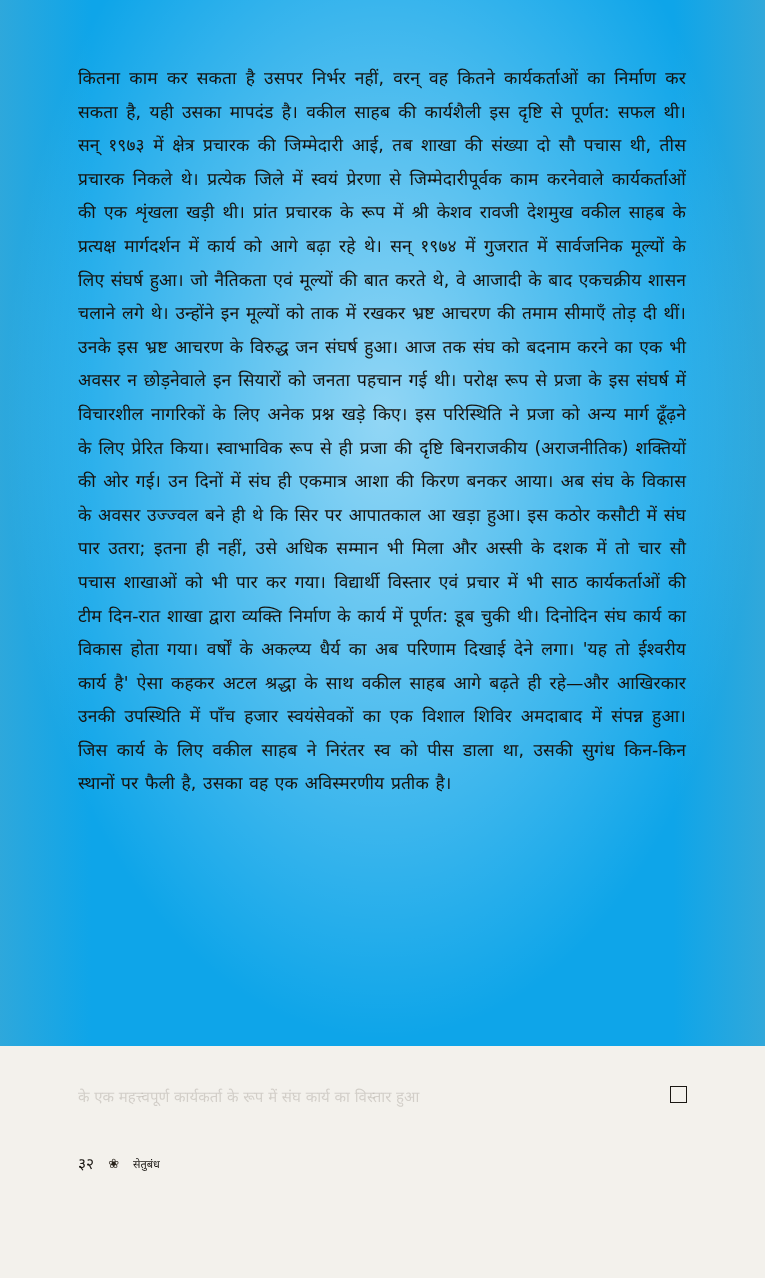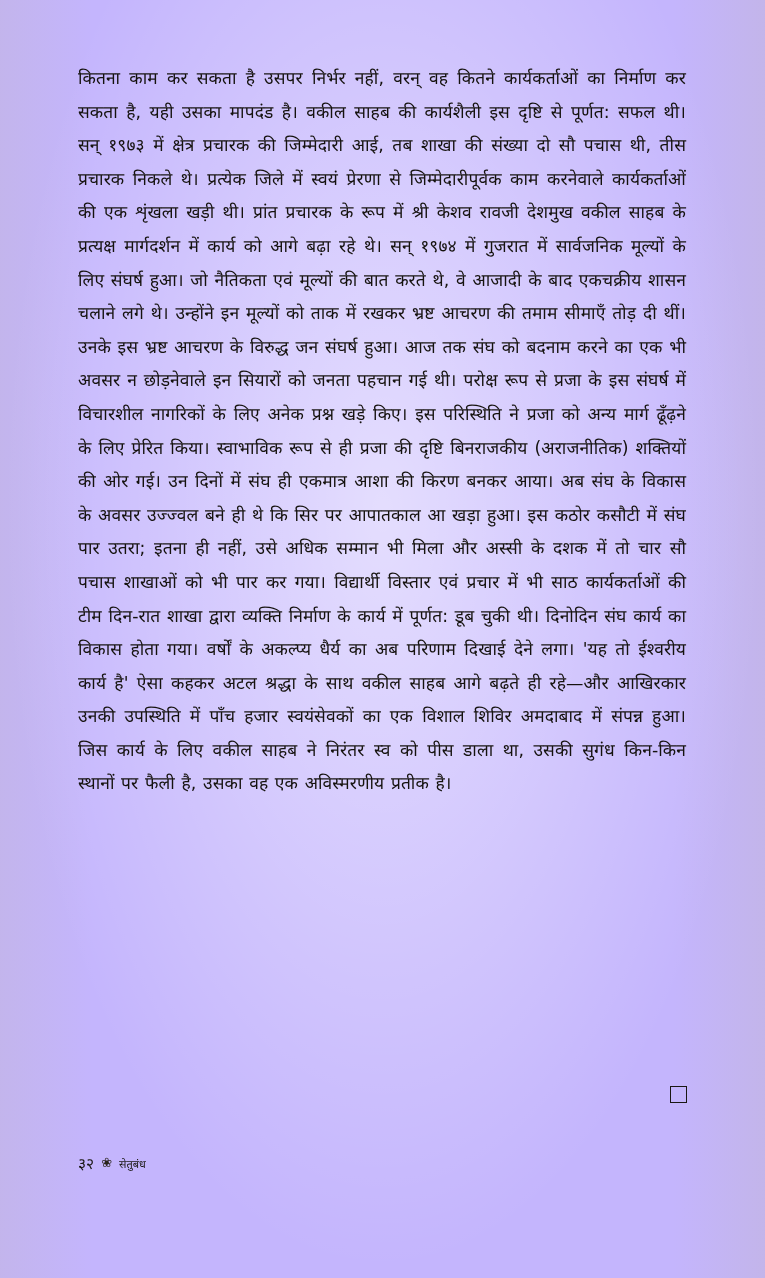--- a/index.html
+++ b/index.html
@@ -9,22 +9,22 @@
   body {
     width: 765px;
     height: 1278px;
     background: #f3f1ec;
     font-family: "DejaVu Sans", sans-serif;
     overflow: hidden;
   }
   .page {
     position: relative;
     width: 765px;
-    height: 1278px;
-    background: #c4b5fd;
+    height: 1046px;
+    background: #0ea5e9;
     box-sizing: border-box;
   }
   
   .page::before {
     content: "";
     position: absolute;
     inset: 0;
     background:
       radial-gradient(ellipse at 50% 40%, rgba(255,255,255,0.55) 0%, rgba(255,255,255,0) 70%),
       linear-gradient(90deg, rgba(190,180,160,0.18) 0%, rgba(255,255,255,0) 12%, rgba(255,255,255,0) 88%, rgba(190,180,160,0.20) 100%);
@@ -65,40 +65,41 @@
     font-family: "DejaVu Sans", sans-serif;
     overflow: hidden;
     white-space: nowrap;
   }
   .footer {
     position: absolute;
     left: 78px;
     top: 1152px;
     font-size: 15.5px;
     color: #1a1713;
-    font-family: Liberation Serif, serif;
+    font-family: Liberation Sans, sans-serif;
     display: flex;
     align-items: center;
-    gap: 7px;
+    gap: 14px;
   }
   .footer .flower {
     font-size: 13px;
     color: #2a241c;
   }
   .footer .label {
     font-size: 11px;
   }
 </style>
 </head>
 <body>
 
 <div class="page">
 
   <div class="body-text">कितना काम कर सकता है उसपर निर्भर नहीं, वरन् वह कितने कार्यकर्ताओं का निर्माण कर सकता है, यही उसका मापदंड है। वकील साहब की कार्यशैली इस दृष्टि से पूर्णत: सफल थी। सन् १९७३ में क्षेत्र प्रचारक की जिम्मेदारी आई, तब शाखा की संख्या दो सौ पचास थी, तीस प्रचारक निकले थे। प्रत्येक जिले में स्वयं प्रेरणा से जिम्मेदारीपूर्वक काम करनेवाले कार्यकर्ताओं की एक शृंखला खड़ी थी। प्रांत प्रचारक के रूप में श्री केशव रावजी देशमुख वकील साहब के प्रत्यक्ष मार्गदर्शन में कार्य को आगे बढ़ा रहे थे। सन् १९७४ में गुजरात में सार्वजनिक मूल्यों के लिए संघर्ष हुआ। जो नैतिकता एवं मूल्यों की बात करते थे, वे आजादी के बाद एकचक्रीय शासन चलाने लगे थे। उन्होंने इन मूल्यों को ताक में रखकर भ्रष्ट आचरण की तमाम सीमाएँ तोड़ दी थीं। उनके इस भ्रष्ट आचरण के विरुद्ध जन संघर्ष हुआ। आज तक संघ को बदनाम करने का एक भी अवसर न छोड़नेवाले इन सियारों को जनता पहचान गई थी। परोक्ष रूप से प्रजा के इस संघर्ष में विचारशील नागरिकों के लिए अनेक प्रश्न खड़े किए। इस परिस्थिति ने प्रजा को अन्य मार्ग ढूँढ़ने के लिए प्रेरित किया। स्वाभाविक रूप से ही प्रजा की दृष्टि बिनराजकीय (अराजनीतिक) शक्तियों की ओर गई। उन दिनों में संघ ही एकमात्र आशा की किरण बनकर आया। अब संघ के विकास के अवसर उज्ज्वल बने ही थे कि सिर पर आपातकाल आ खड़ा हुआ। इस कठोर कसौटी में संघ पार उतरा; इतना ही नहीं, उसे अधिक सम्मान भी मिला और अस्सी के दशक में तो चार सौ पचास शाखाओं को भी पार कर गया। विद्यार्थी विस्तार एवं प्रचार में भी साठ कार्यकर्ताओं की टीम दिन-रात शाखा द्वारा व्यक्ति निर्माण के कार्य में पूर्णत: डूब चुकी थी। दिनोदिन संघ कार्य का विकास होता गया। वर्षों के अकल्प्य धैर्य का अब परिणाम दिखाई देने लगा। 'यह तो ईश्वरीय कार्य है' ऐसा कहकर अटल श्रद्धा के साथ वकील साहब आगे बढ़ते ही रहे—और आखिरकार उनकी उपस्थिति में पाँच हजार स्वयंसेवकों का एक विशाल शिविर अमदाबाद में संपन्न हुआ। जिस कार्य के लिए वकील साहब ने निरंतर स्व को पीस डाला था, उसकी सुगंध किन-किन स्थानों पर फैली है, उसका वह एक अविस्मरणीय प्रतीक है।</div>
 
+  <div class="ghost-line">के एक महत्त्वपूर्ण कार्यकर्ता के रूप में संघ कार्य का विस्तार हुआ</div>
 
   <div class="end-marker"></div>
 
   <div class="footer">
     <span class="num">३२</span>
     <span class="flower">❀</span>
     <span class="label">सेतुबंध</span>
   </div>
 
 </div>

